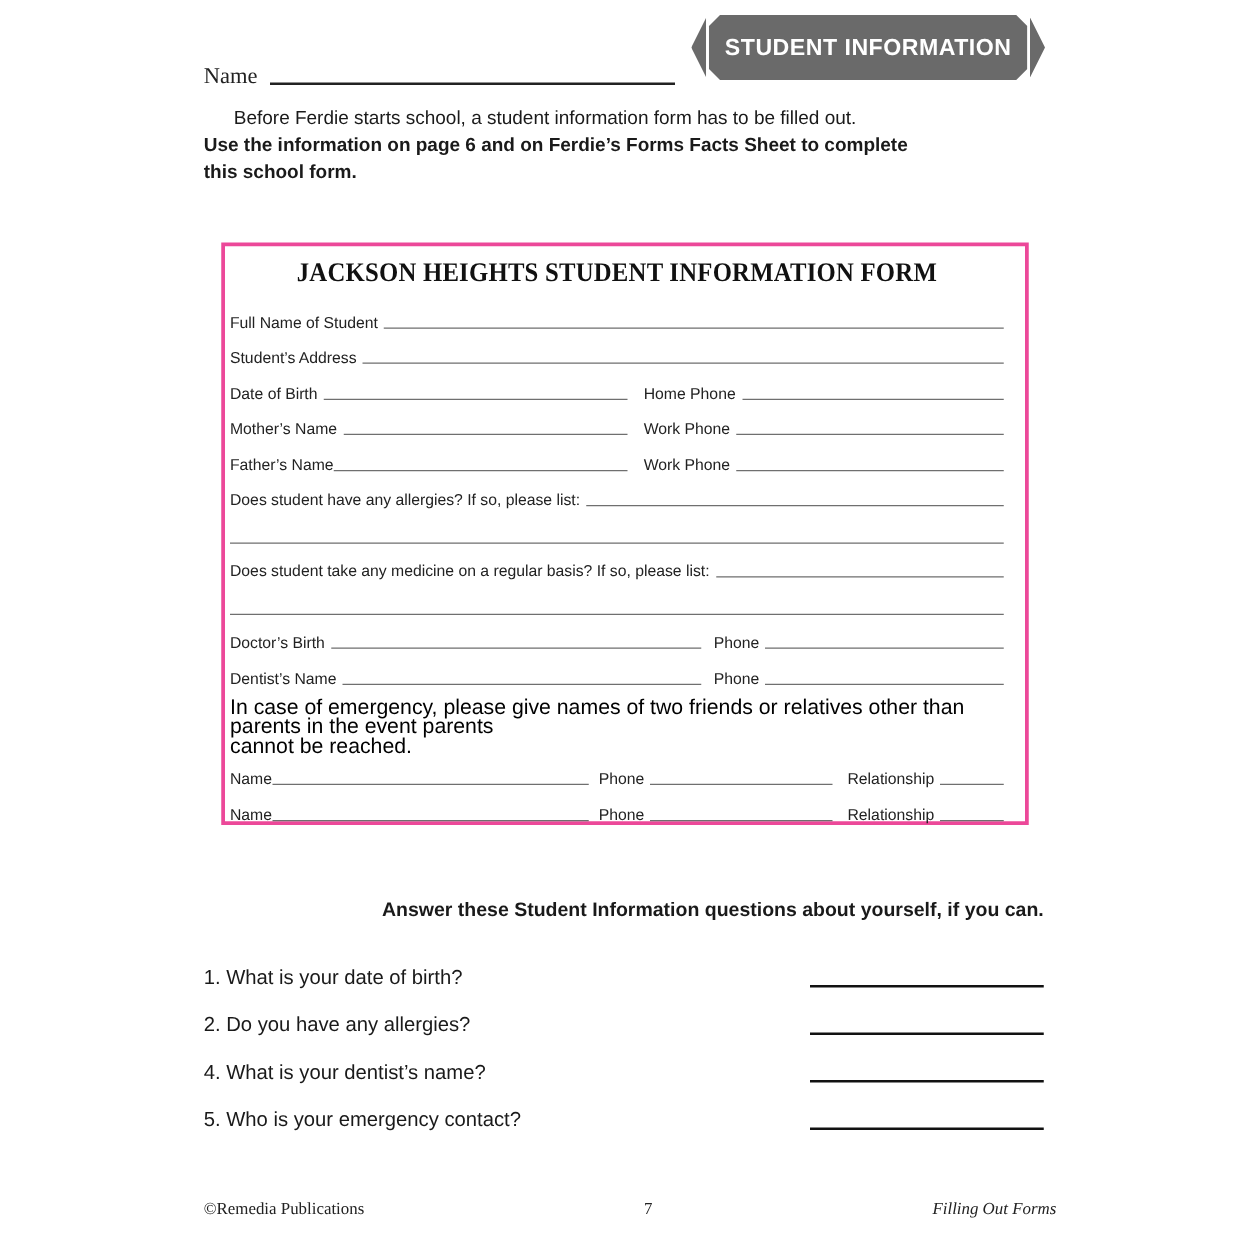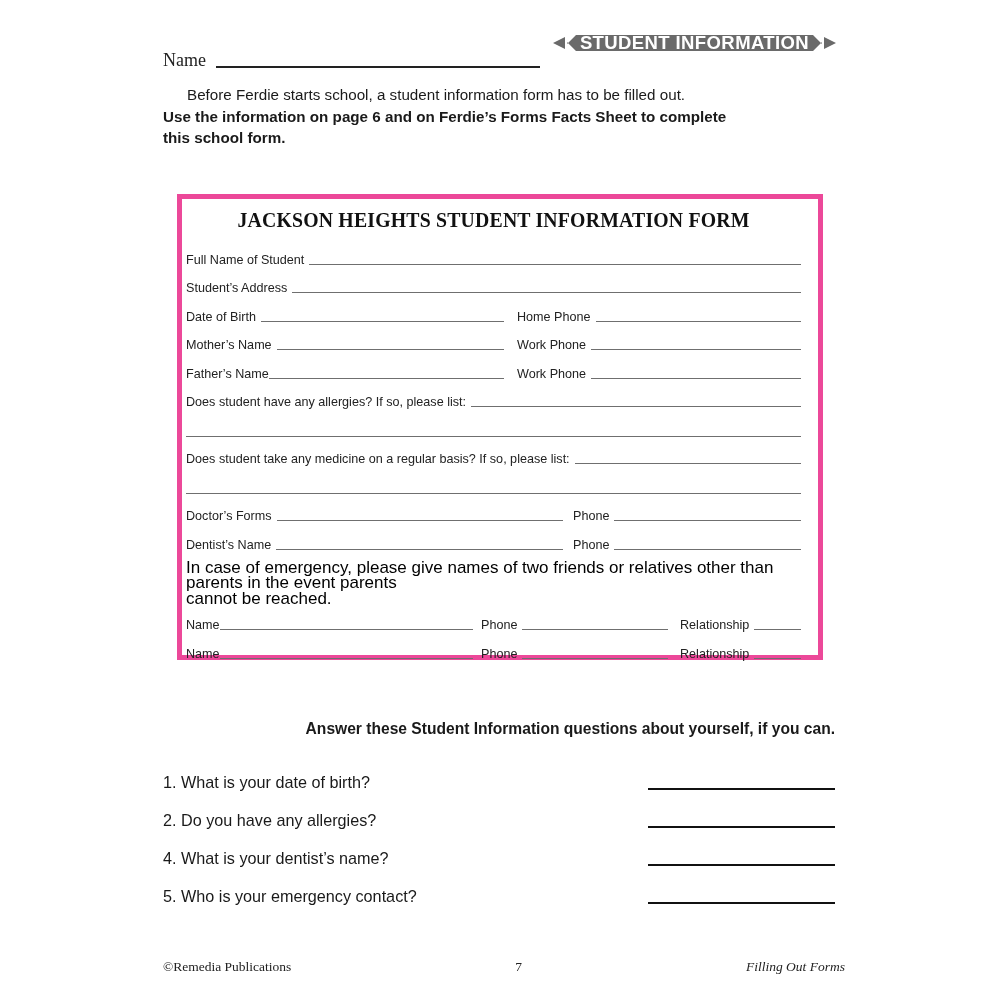--- a/index.html
+++ b/index.html
@@ -4,21 +4,21 @@
 <style>
   * { box-sizing: border-box; margin: 0; padding: 0; }
   html, body { background: #ffffff; }
   body {
     width: 1000px; height: 1000px; position: relative;
     font-family: "Liberation Sans", sans-serif; color: #1a1a1a;
     overflow: hidden;
   }
 
   
-  .banner { position: absolute; left: 553px; top: 35px; width: 283px; height: 16px; }
+  .banner { position: absolute; left: 553px; top: 12px; width: 283px; height: 52px; }
   .banner .tip { position: absolute; top: 2px; bottom: 2px; width: 12px; background: #6a6a6a; }
   .banner .tip-left  { left: 0;  clip-path: polygon(100% 0, 100% 100%, 0 50%); }
   .banner .tip-right { right: 0; clip-path: polygon(0 0, 100% 50%, 0 100%); }
   .banner .body {
     position: absolute; left: 14px; right: 14px; top: 0; bottom: 0;
     background: #6a6a6a;
     clip-path: polygon(9px 0, calc(100% - 9px) 0, 100% 9px, 100% calc(100% - 9px),
                        calc(100% - 9px) 100%, 9px 100%, 0 calc(100% - 9px), 0 9px);
     display: flex; align-items: center; justify-content: center;
   }
@@ -35,21 +35,21 @@
   .name-row .line { flex: 1; border-bottom: 2px solid #222; margin: 0 0 3px 10px; }
 
   
   .intro { position: absolute; left: 163px; top: 84px; width: 668px; font-size: 15.2px; line-height: 21.5px; }
   .intro .l1 { text-indent: 24px; }
   .intro .bold { font-weight: bold; }
 
   
   .formbox {
     position: absolute; left: 177px; top: 194px; width: 646px; height: 466px;
-    border: 5px solid #ec4899; padding: 0 17px 0 4px; background: #fff;
+    border: 3px solid #ec4899; padding: 0 17px 0 4px; background: #fff;
   }
   .formbox .title {
     text-align: center; margin: 9px 0 6px 0;
     font-family: "Liberation Serif", serif; font-weight: bold; font-size: 21.5px;
     transform: scaleX(.92); transform-origin: center; letter-spacing: .2px;
     color: #111; white-space: nowrap;
   }
   .f-row { display: flex; align-items: flex-end; height: 28.5px; font-size: 12.6px; color: #222; }
   .f-row .lbl { white-space: nowrap; padding-right: 5px; padding-bottom: 1px; }
   .f-line { border-bottom: 1px solid #6f6f6f; margin-bottom: 3px; flex: 1; }
@@ -158,21 +158,21 @@
   <div class="f-row row-cont">
     <span class="lbl">Does student take any medicine on a regular basis? If so, please list:</span>
     <span class="f-line"></span>
   </div>
   <div class="f-row row-lineonly-1">
     <span class="f-line"></span>
   </div>
 
   <div class="f-row row-cont">
     <span class="g-doc">
-      <span class="lbl">Doctor’s Forms</span>
+      <span class="lbl">Doctor’s Birth</span>
       <span class="f-line"></span>
     </span>
     <span class="grow">
       <span class="lbl">Phone</span>
       <span class="f-line"></span>
     </span>
   </div>
 
   <div class="f-row">
     <span class="g-doc">

